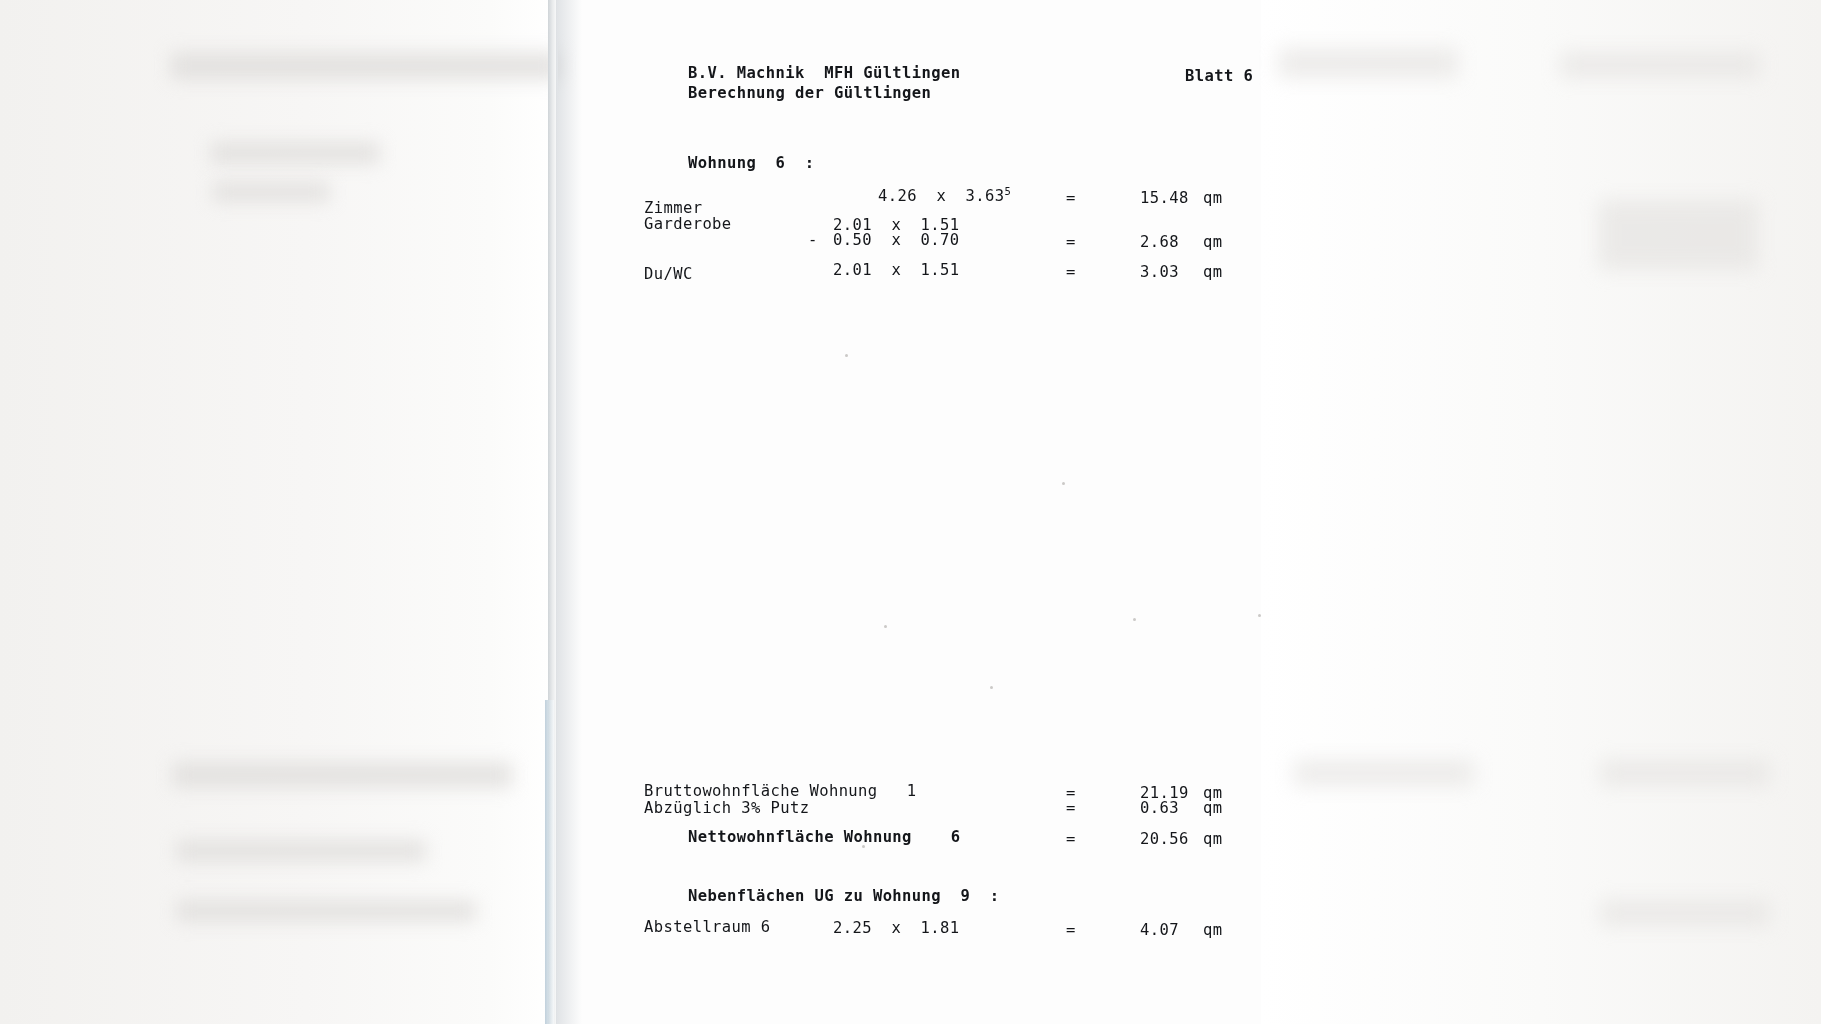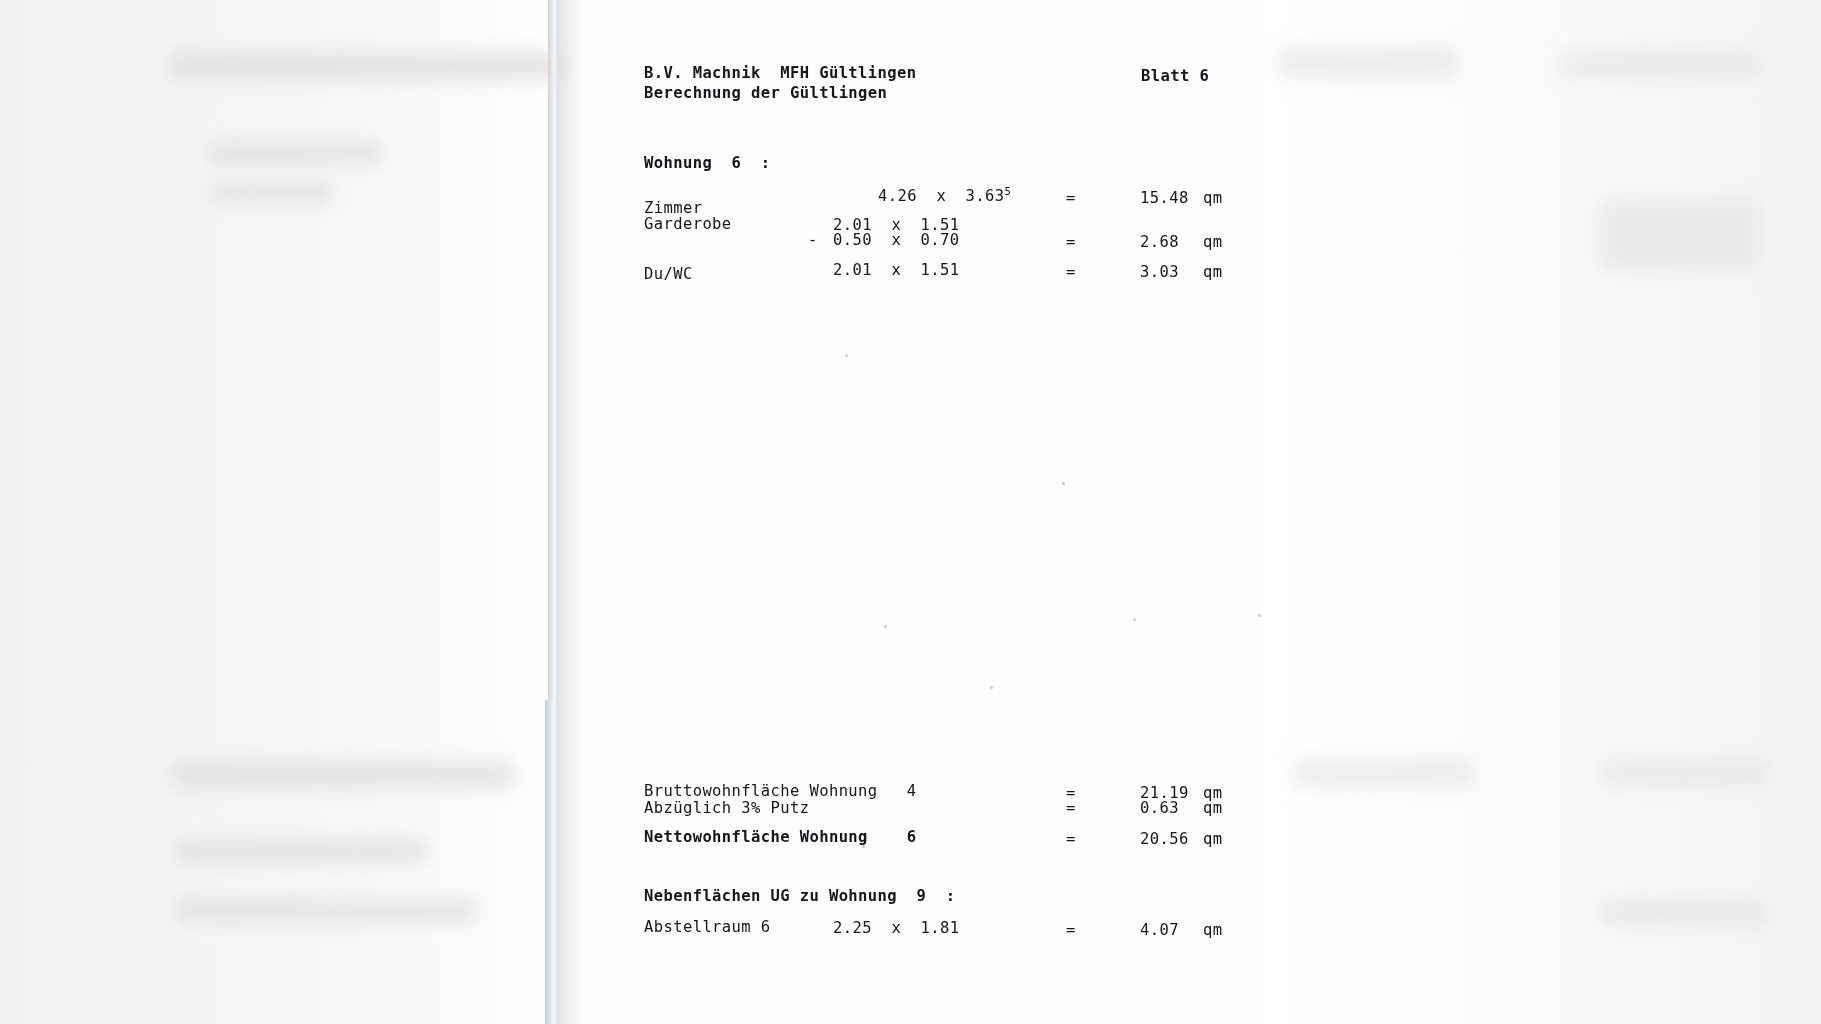--- a/index.html
+++ b/index.html
@@ -91,21 +91,21 @@
     color: #14161a;
     font-family: "DejaVu Sans Mono", monospace;
     font-size: 15.5px;
     letter-spacing: .4px;
   }
   .ln {
     position: absolute;
     white-space: pre;
     line-height: 1.05;
   }
-  .b { font-weight: 700; }
+  .b { font-weight: 700; margin-left: 44px; }
   .sup {
     font-size: 10.5px;
     vertical-align: super;
     letter-spacing: 0;
   }
   .col-val   { left: 1140px; width: 84px; }
 </style>
 </head>
 <body>
 
@@ -162,21 +162,21 @@
   <div class="ln" style="left:1066px; top:234px;">=</div>
   <div class="ln col-val" style="top:234px;">2.68</div>
   <div class="ln" style="left:1203px; top:234px;">qm</div>
 
   <div class="ln" style="left:644px; top:266px;text-align:center;">Du/WC</div>
   <div class="ln" style="left:833px; top:262px;">2.01  x  1.51</div>
   <div class="ln" style="left:1066px; top:264px;">=</div>
   <div class="ln col-val" style="top:264px;">3.03</div>
   <div class="ln" style="left:1203px; top:264px;">qm</div>
 
-  <div class="ln" style="left:644px; top:783px;">Bruttowohnfläche Wohnung   4</div>
+  <div class="ln" style="left:644px; top:783px;">Bruttowohnfläche Wohnung   1</div>
   <div class="ln" style="left:1066px; top:785px;">=</div>
   <div class="ln col-val" style="top:785px;">21.19</div>
   <div class="ln" style="left:1203px; top:785px;">qm</div>
 
   <div class="ln" style="left:644px; top:800px;">Abzüglich 3% Putz</div>
   <div class="ln" style="left:1066px; top:800px;">=</div>
   <div class="ln col-val" style="top:800px;">0.63</div>
   <div class="ln" style="left:1203px; top:800px;">qm</div>
 
   <div class="ln b" style="left:644px; top:829px;">Nettowohnfläche Wohnung    6</div>

